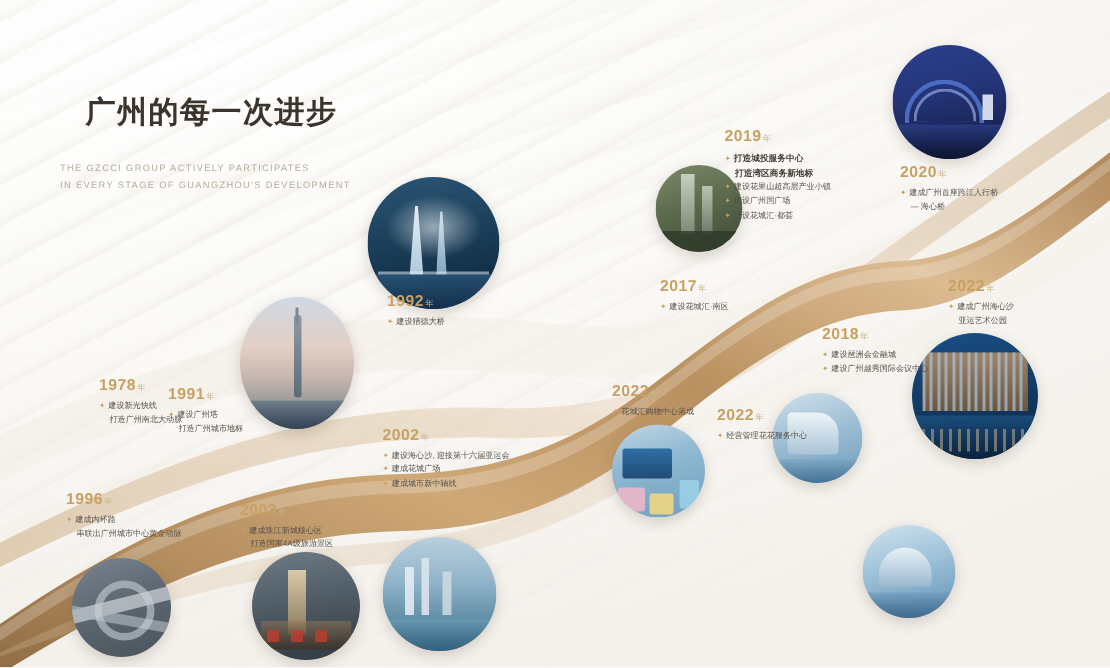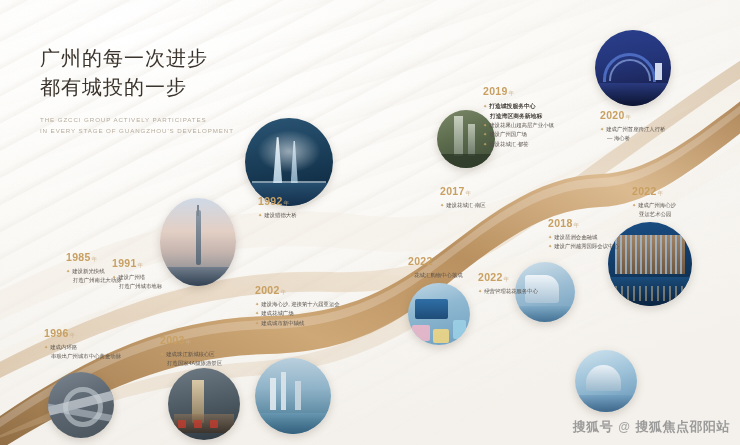--- a/index.html
+++ b/index.html
@@ -32,21 +32,21 @@
       rgba(255,255,255,0) 14px,
       rgba(233,228,219,.45) 15px,
       rgba(255,255,255,0) 30px);
     opacity:.5;
     -webkit-mask-image:radial-gradient(70% 70% at 55% 20%, #000 0%, rgba(0,0,0,0) 80%);
             mask-image:radial-gradient(70% 70% at 55% 20%, #000 0%, rgba(0,0,0,0) 80%);
   }
   svg.ribbons{position:absolute;left:0;top:0;width:740px;height:445px;}
 
   .headline{position:absolute;left:40px;top:44px;width:260px;}
-  .headline h1{margin:0;font-size:20px;line-height:1.45;font-weight:normal;color:#3b342c;letter-spacing:1px;}
+  .headline h1{margin:17px;font-size:20px;line-height:1.45;font-weight:bold;color:#3b342c;letter-spacing:1px;}
   .headline .en{margin-top:12px;font-size:6.2px;line-height:1.85;color:#b6ac9c;letter-spacing:.9px;}
   .headline .en div{white-space:nowrap;}
   .photo{position:absolute;border-radius:50%;overflow:hidden;
          box-shadow:0 3px 9px rgba(90,75,55,.22);}
   .photo .inner{position:absolute;inset:0;}
 
   .block{position:absolute;}
   .yr{font-size:10.5px;font-weight:bold;color:#c8a062;letter-spacing:.3px;line-height:1;}
   .yr .nian{font-size:5.6px;font-weight:normal;color:#c9b08a;margin-left:1px;}
   .li{font-size:5.4px;color:#57504a;line-height:1.75;white-space:nowrap;}
@@ -106,21 +106,20 @@
              C 170,356 90,392 -20,462 Z" fill="url(#gmain)"></path>
 
     <path d="M-20,432 C90,355 170,322 268,320 C372,318 418,272 470,234 C520,197 556,180 600,178 C650,176 690,144 760,90 L760,98 C690,152 650,185 600,187 C556,189 520,206 470,243 C418,281 372,327 268,329 C170,331 90,364 -20,441 Z" fill="#ffffff" opacity=".22"></path>
 
     <path d="M-20,445 C80,395 160,368 250,362 C330,357 380,330 430,300 L440,312 C386,345 336,370 252,376 C162,382 82,408 -20,445 Z" fill="#d8bd9c" opacity=".28"></path>
   </svg>
 
   <div class="headline">
     <h1>
       <span>广州的每一次进步</span><br>
-      <span>都有城投的一步</span>
     </h1>
     <div class="en">
       <div>THE GZCCI GROUP ACTIVELY PARTICIPATES</div>
       <div>IN EVERY STAGE OF GUANGZHOU'S DEVELOPMENT</div>
     </div>
   </div>
 
   <div class="photo" style="left:245px;top:118px;width:88px;height:88px;">
     <div class="inner" style="background:
         radial-gradient(60% 40% at 50% 38%, rgba(255,255,255,.55), rgba(255,255,255,0) 60%),
@@ -230,21 +229,21 @@
         border:3px solid #4f6fc4;border-bottom:none;border-radius:40px 40px 0 0;opacity:.95;"></div>
     <div style="position:absolute;left:18%;top:38%;width:50%;height:26%;
         border:2px solid #8fa8e0;border-bottom:none;border-radius:34px 34px 0 0;opacity:.7;"></div>
     <div style="position:absolute;left:0;bottom:0;width:100%;height:30%;
         background:linear-gradient(180deg,rgba(50,70,150,.6),rgba(12,20,48,.95));"></div>
     <div style="position:absolute;right:12%;top:44%;width:7px;height:22%;background:#e6ecfa;opacity:.9;"></div>
   </div>
 
   <div class="block" style="left:66px;top:252px;">
     <div class="yr">
-      <span>1985</span><span class="nian">年</span>
+      <span>1978</span><span class="nian">年</span>
     </div>
     <div class="li" style="margin-top:4px;">
       <span class="dot">✦</span><span>建设新光快线</span>
     </div>
     <div class="li sub">
       <span>打造广州南北大动脉</span>
     </div>
   </div>
 
   <div class="block" style="left:112px;top:258px;">
@@ -385,19 +384,14 @@
   <div class="block" style="left:478px;top:272px;">
     <div class="yr">
       <span>2022</span><span class="nian">年</span>
     </div>
     <div class="li" style="margin-top:4px;">
       <span class="dot">✦</span><span>经营管理花花服务中心</span>
     </div>
   </div>
 
   <div class="wmbar"></div>
-  <div class="wm">
-    <span>搜狐号</span>
-    <span class="g">@</span>
-    <span>搜狐焦点邵阳站</span>
-  </div>
 
 </div>
 
 </body></html>

